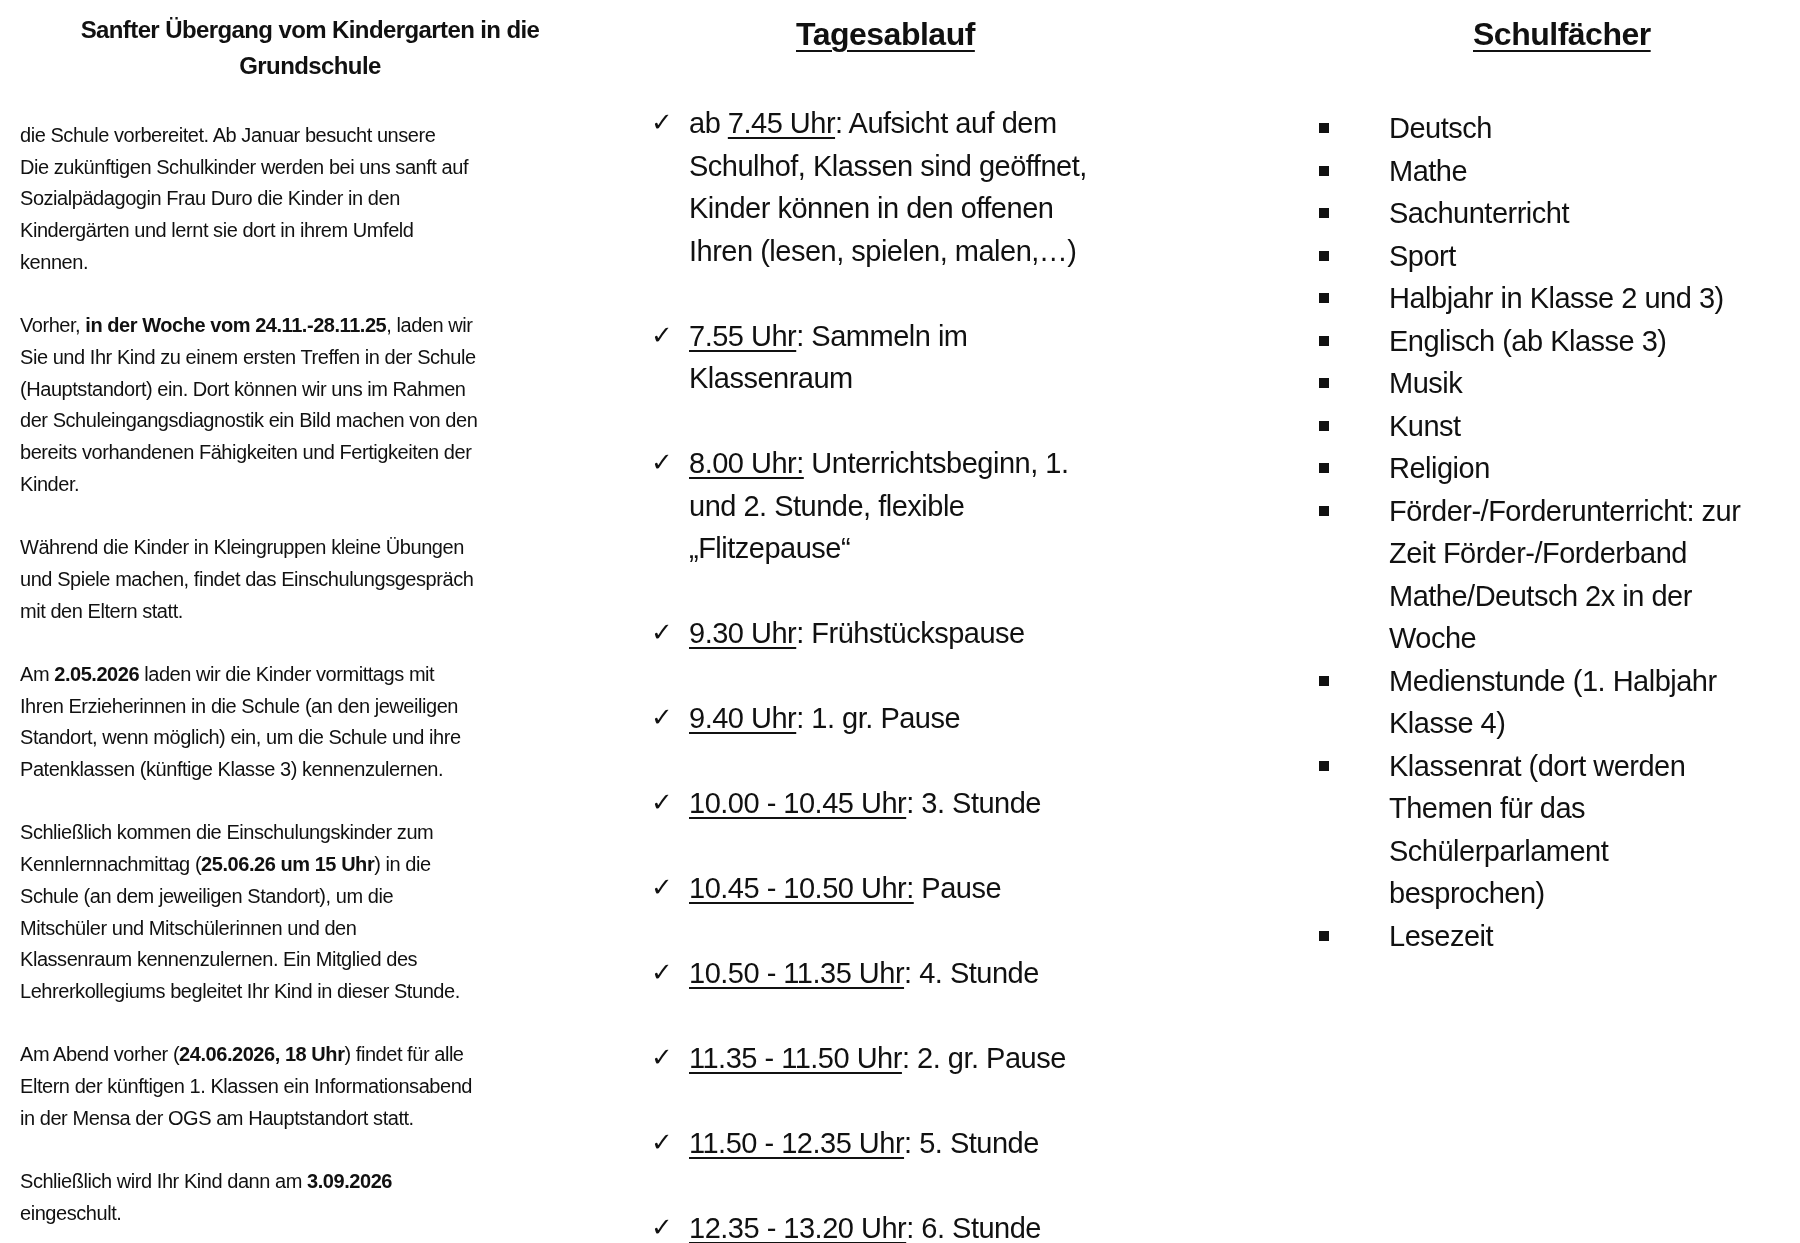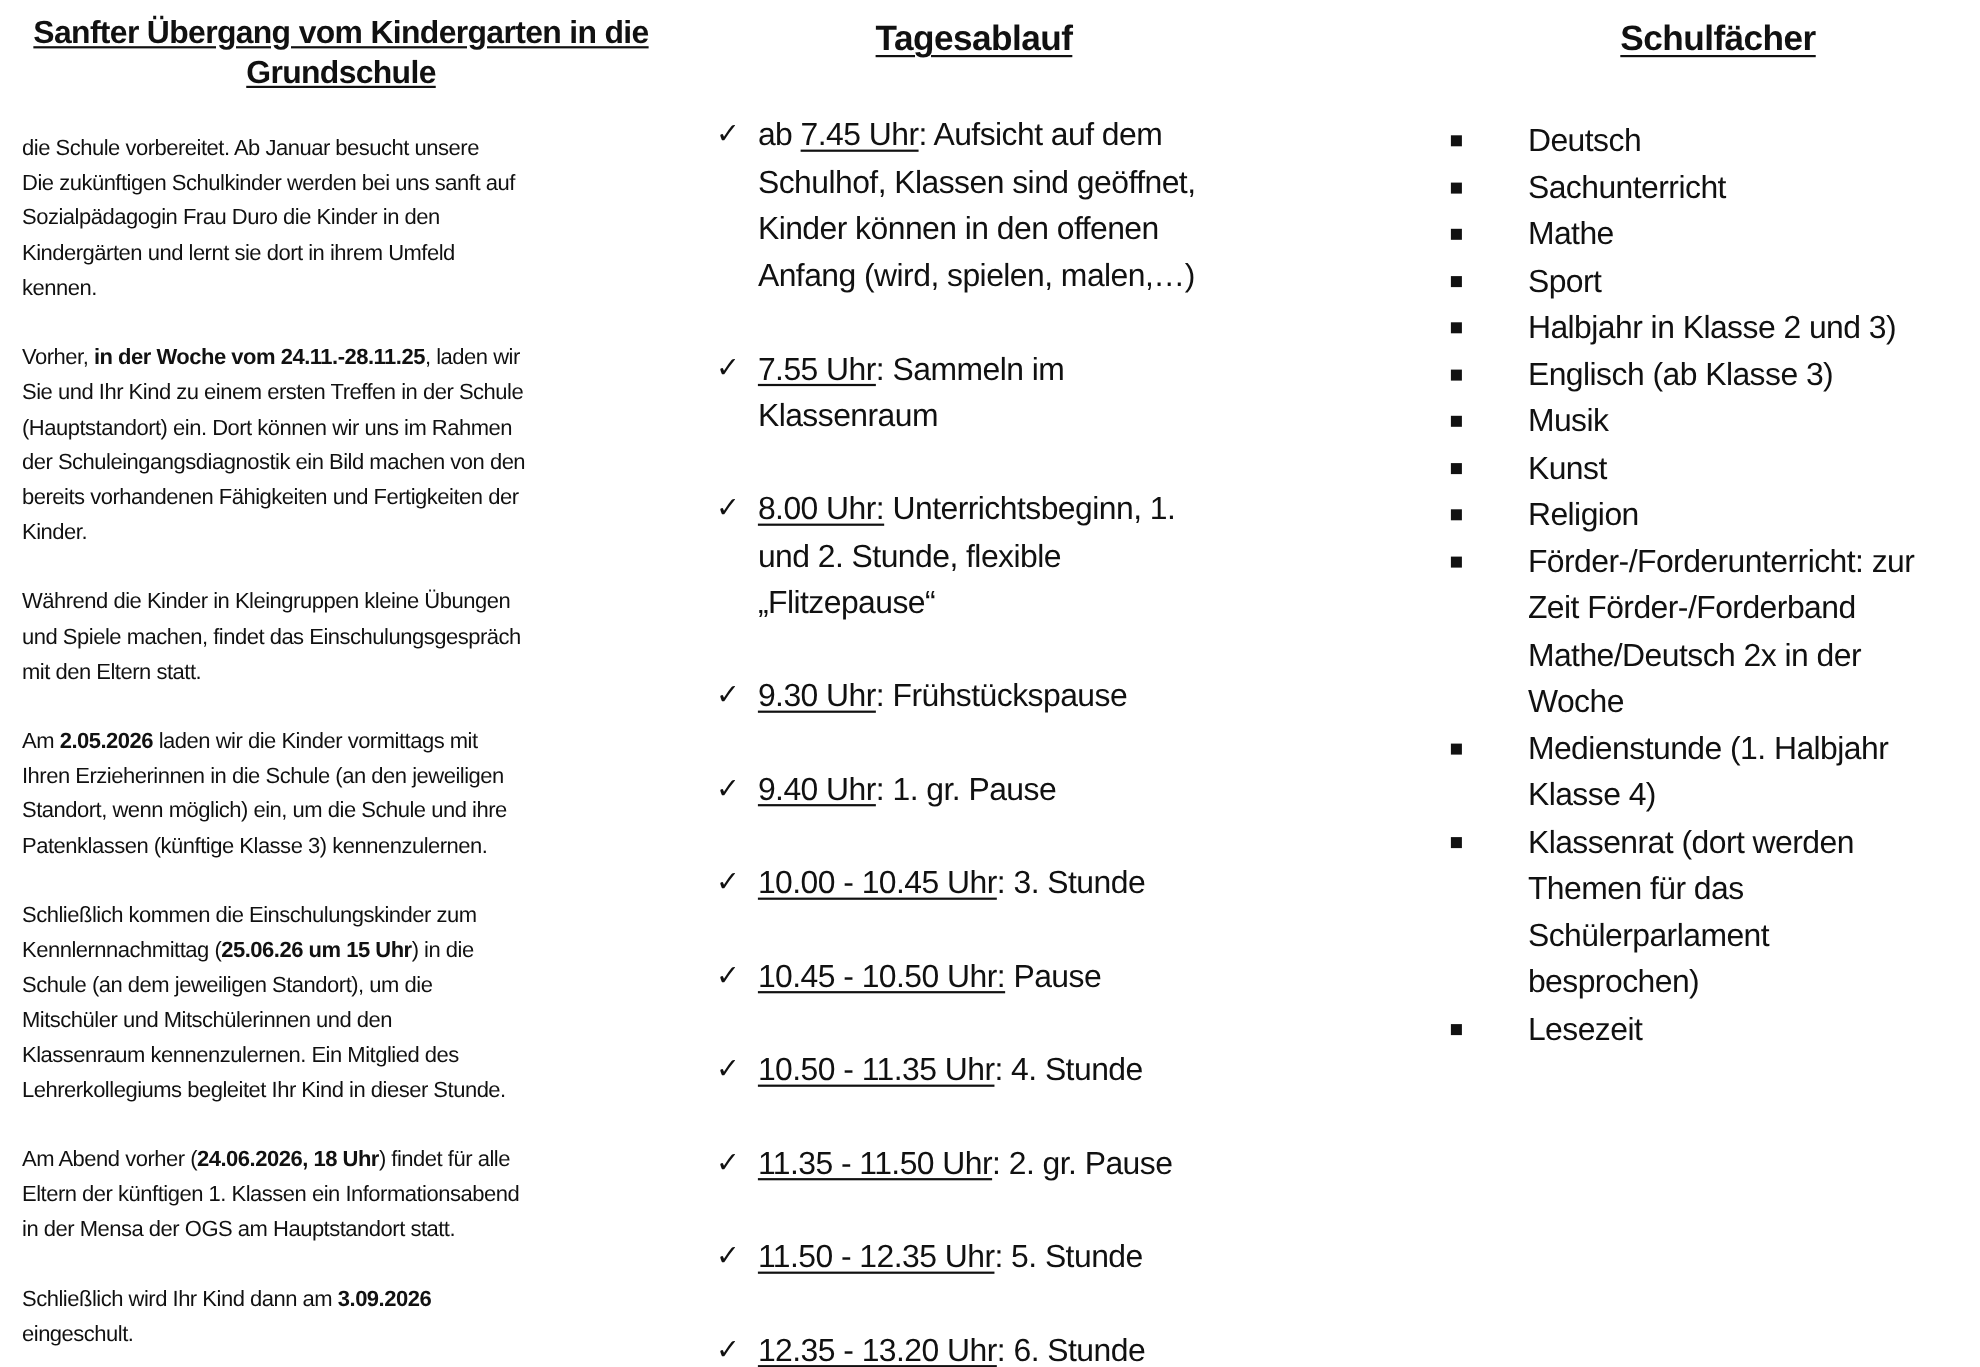--- a/index.html
+++ b/index.html
@@ -1,21 +1,21 @@
 <!DOCTYPE html>
 <html><head>
 <meta charset="utf-8">
 <style>
   html, body { margin:0; padding:0; background:#ffffff; }
   body { width:1800px; height:1243px; position:relative; overflow:hidden; color:#111111;
          font-family:"Liberation Sans", sans-serif; }
   .col { position:absolute; }
   
   #left { left:20px; top:12px; width:580px; }
-  .left-title { font-weight:bold; font-size:29px; line-height:36px; text-align:center; text-decoration:underline;
+  .left-title { font-weight:bold; font-size:24px; line-height:36px; text-align:center; 
                 text-underline-offset:3px; letter-spacing:-0.6px; width:580px; margin-left:0; }
   .left-body { margin-top:36px; font-size:20px; line-height:31.7px; letter-spacing:-0.45px; }
   .left-body p { margin:0 0 31.7px 0; }
   .left-body .line { display:block; white-space:nowrap; }
   .left-body b { font-weight:bold; }
 
   
   #middle { left:645px; top:0; width:650px; }
   .col-title { position:absolute; font-weight:bold; font-size:32px; line-height:40px; text-decoration:underline;
                text-underline-offset:5px; text-decoration-thickness:2px; white-space:nowrap; letter-spacing:-0.5px; }
@@ -89,21 +89,21 @@
 </div>
 
 <div class="col" id="middle">
   <div class="col-title" style="left:151px; top:14px;">Tagesablauf</div>
   <ul class="sched-list" id="sched-list">
       <li class="sched-item">
         <span class="check">✓</span>
         <span class="line"><span>ab </span><span class="time">7.45 Uhr</span><span>: Aufsicht auf dem</span></span>
         <span class="line"><span>Schulhof, Klassen sind geöffnet,</span></span>
         <span class="line"><span>Kinder können in den offenen</span></span>
-        <span class="line"><span>Anfang (wird, spielen, malen,…)</span></span>
+        <span class="line"><span>Ihren (lesen, spielen, malen,…)</span></span>
       </li>
       <li class="sched-item">
         <span class="check">✓</span>
         <span class="line"><span class="time">7.55 Uhr</span><span>: Sammeln im</span></span>
         <span class="line"><span>Klassenraum</span></span>
       </li>
       <li class="sched-item">
         <span class="check">✓</span>
         <span class="line"><span class="time">8.00 Uhr:</span><span> Unterrichtsbeginn, 1.</span></span>
         <span class="line"><span>und 2. Stunde, flexible</span></span>
@@ -146,25 +146,25 @@
 
 <div class="col" id="right">
   <div class="col-title" style="left:117px; top:14px;margin-left:40px;">Schulfächer</div>
   <ul class="subj-list" id="subj-list">
       <li class="subj-item">
         <span class="square"></span>
         <span class="line">Deutsch</span>
       </li>
       <li class="subj-item">
         <span class="square"></span>
+        <span class="line">Mathe</span>
+      </li>
+      <li class="subj-item">
+        <span class="square"></span>
         <span class="line">Sachunterricht</span>
-      </li>
-      <li class="subj-item">
-        <span class="square"></span>
-        <span class="line">Mathe</span>
       </li>
       <li class="subj-item">
         <span class="square"></span>
         <span class="line">Sport</span>
       </li>
       <li class="subj-item">
         <span class="square"></span>
         <span class="line">Halbjahr in Klasse 2 und 3)</span>
       </li>
       <li class="subj-item">

